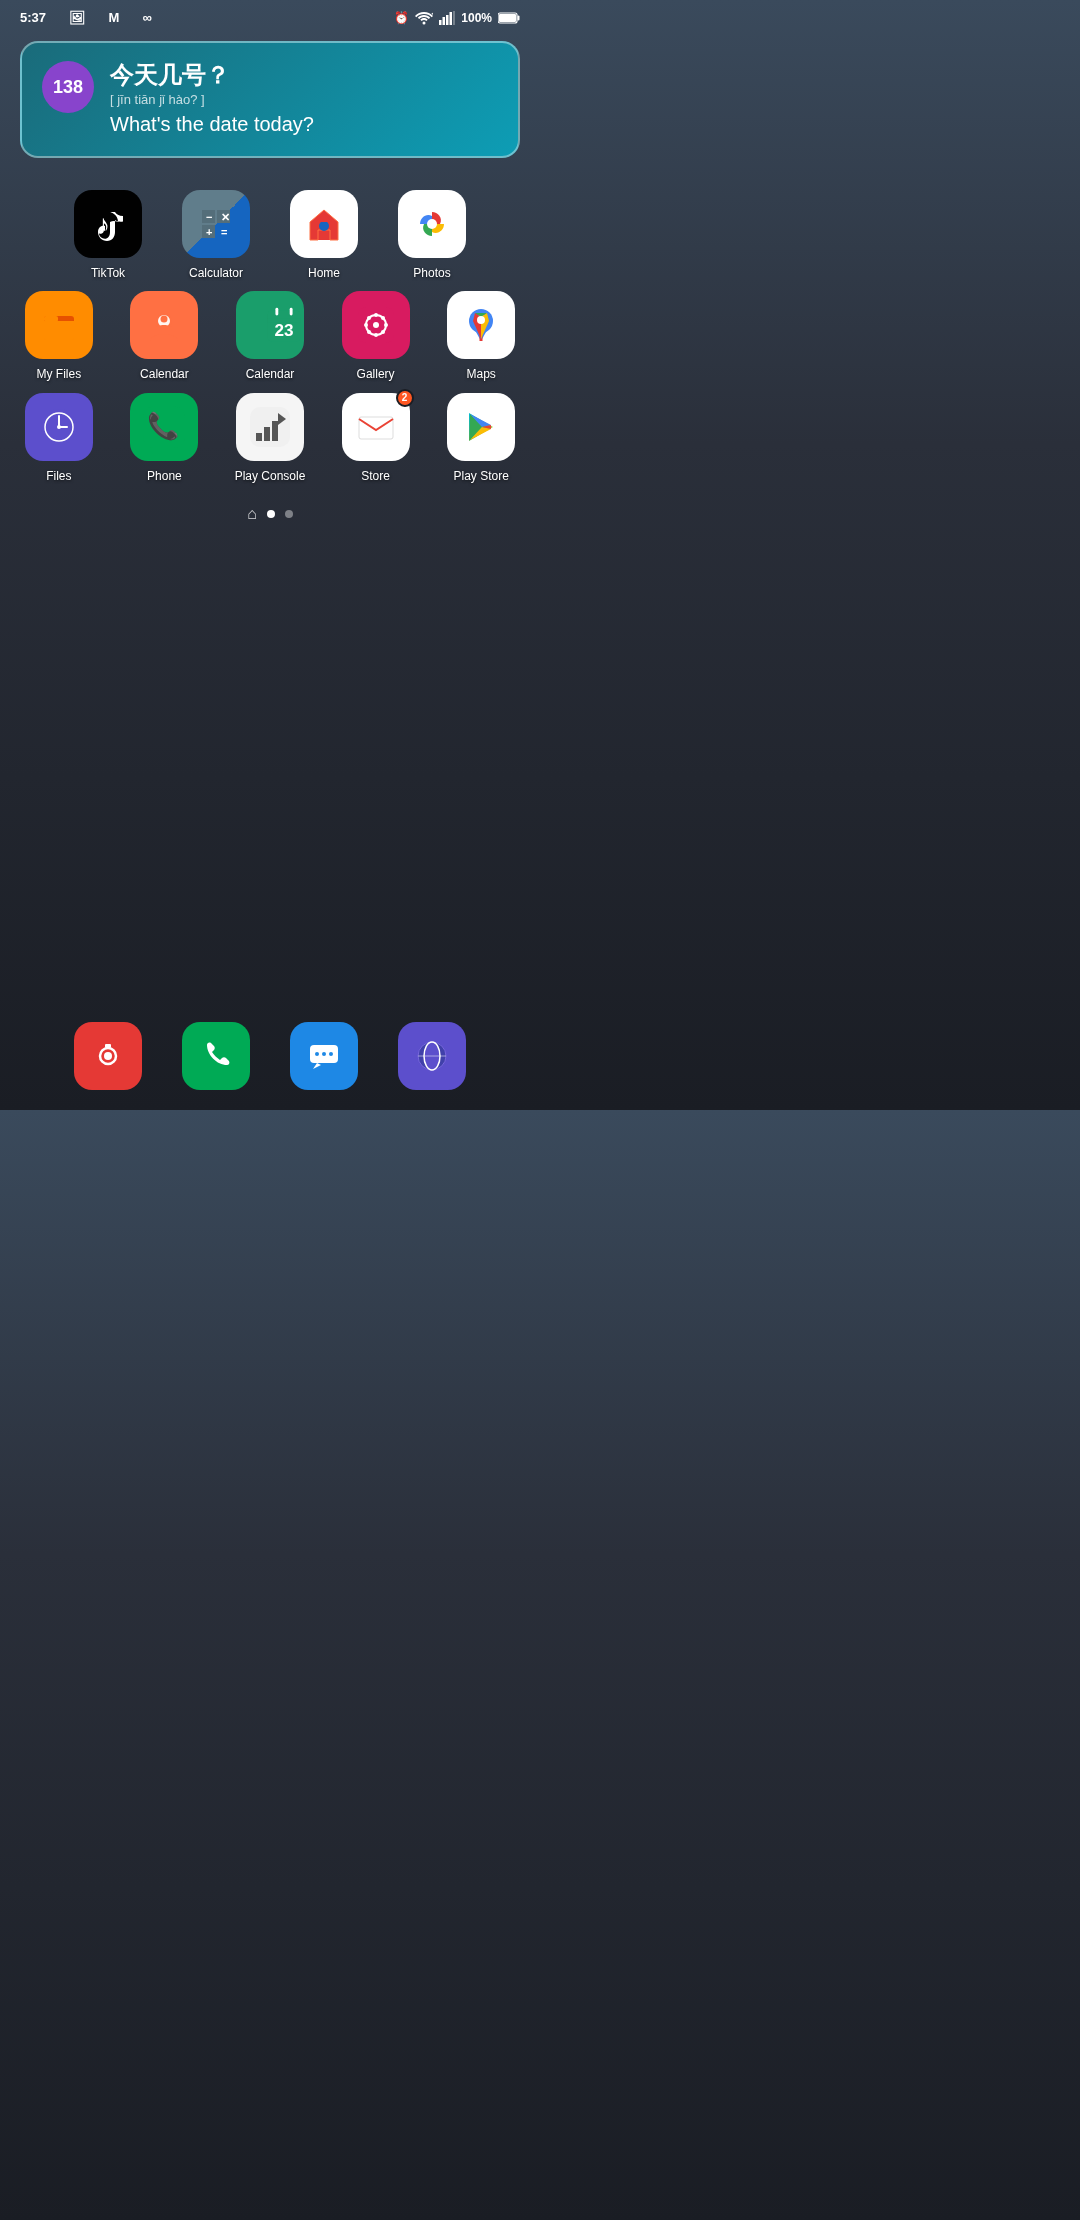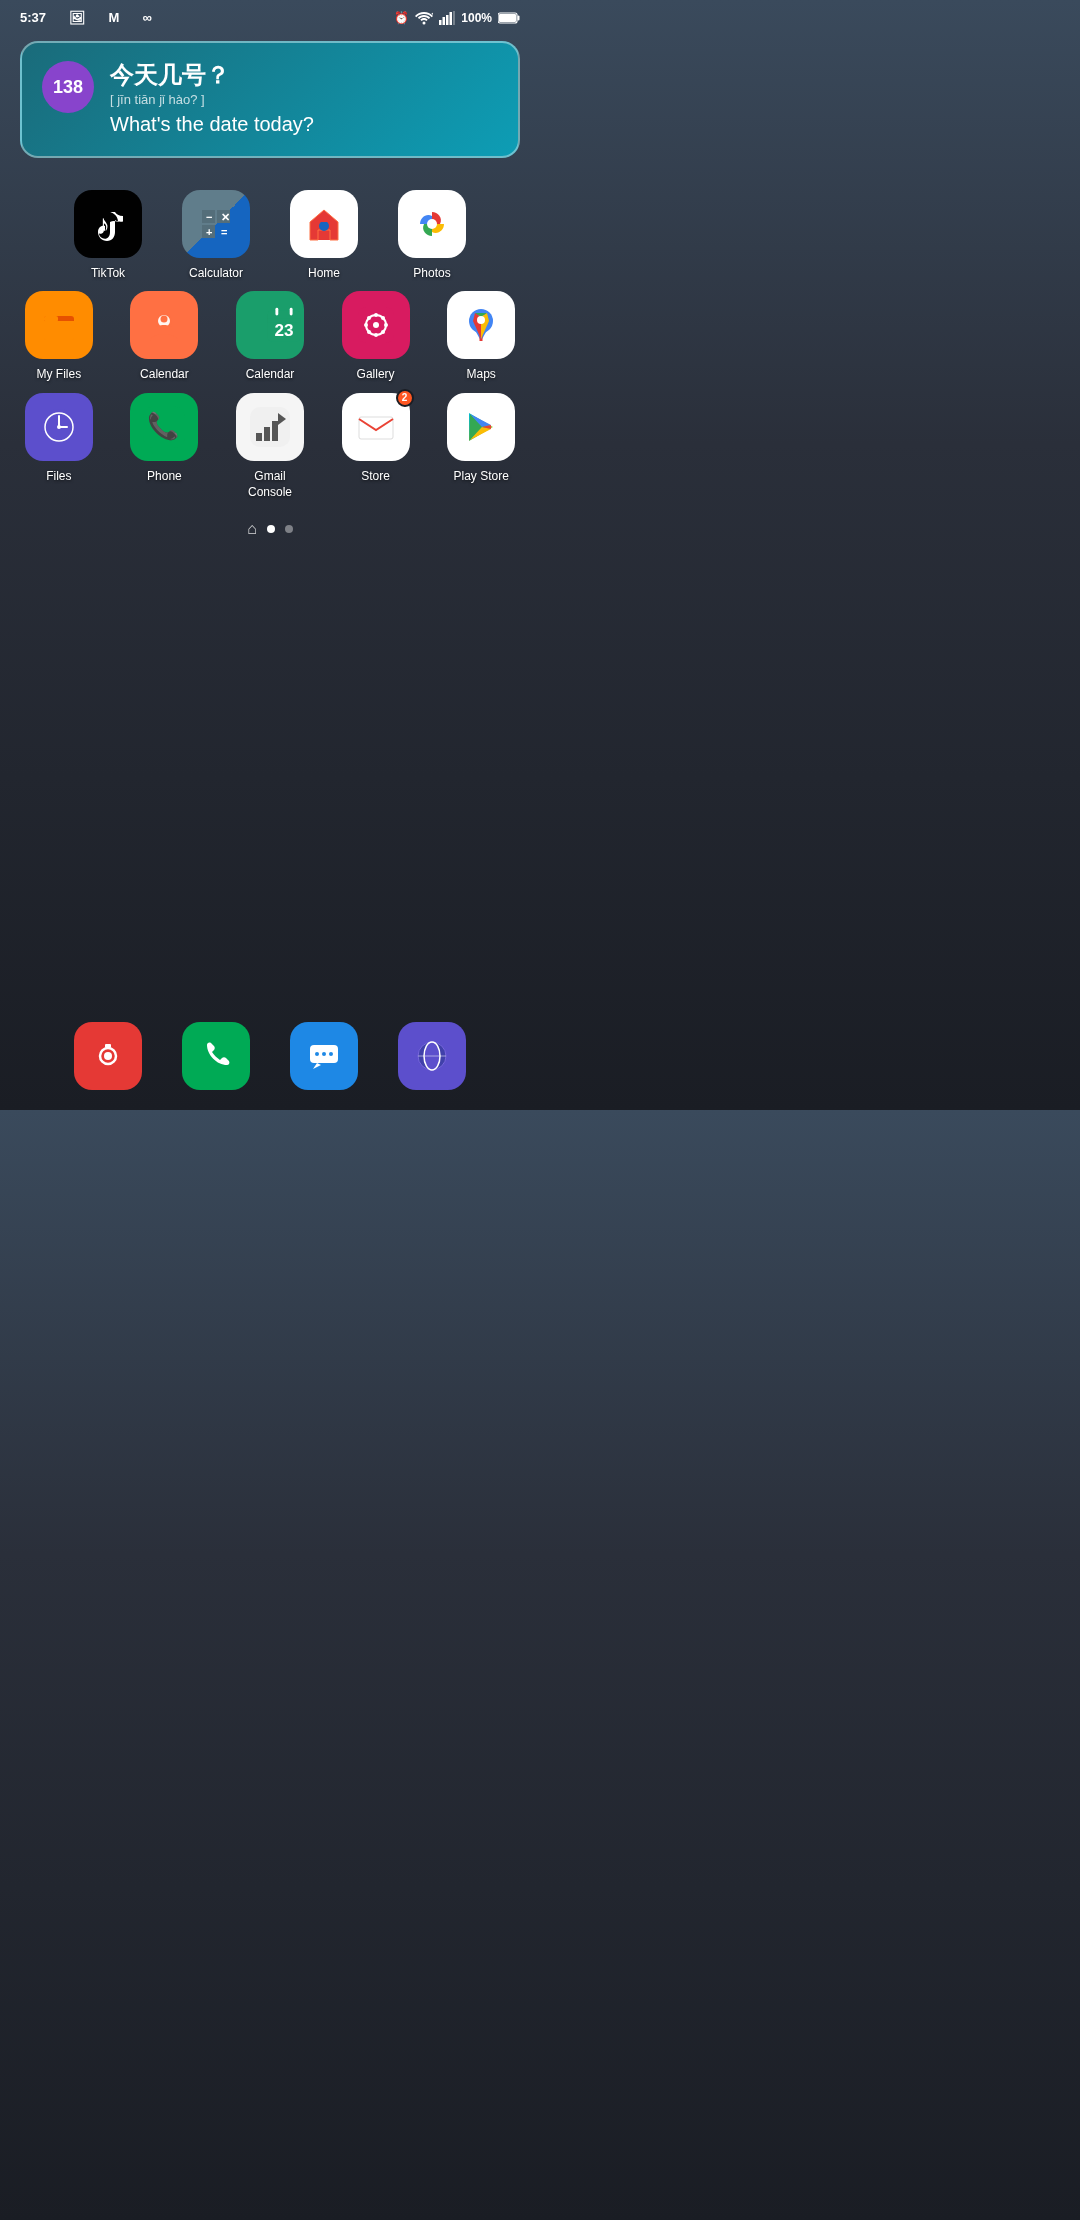--- a/index.html
+++ b/index.html
@@ -404,21 +404,21 @@
       <div class="app-icon icon-playconsole">
         <svg width="44" height="44" viewBox="0 0 44 44">
           <rect x="2" y="2" width="40" height="40" rx="10" fill="#f0f0f0"></rect>
 
           <rect x="8" y="28" width="6" height="8" fill="#555"></rect>
           <rect x="16" y="22" width="6" height="14" fill="#555"></rect>
           <rect x="24" y="16" width="6" height="20" fill="#555"></rect>
           <polygon points="30,8 38,14 30,20" fill="#555"></polygon>
         </svg>
       </div>
-      <span class="app-label">Gmail Console</span>
+      <span class="app-label">Play Console</span>
     </div>
 
     <div class="app-item">
       <div class="app-icon icon-gmail" style="position:relative;">
         <svg width="44" height="44" viewBox="0 0 44 44">
           <rect x="2" y="2" width="40" height="40" rx="10" fill="white"></rect>
           <path d="M6 14 L22 26 L38 14 L38 32 Q38 34 36 34 L8 34 Q6 34 6 32 Z" fill="#ea4335"></path>
           <path d="M6 14 L22 26 L38 14" fill="#fbbc04" stroke="none"></path>
           <path d="M6 14 L22 26 L38 14 L38 32 L6 32 Z" fill="white"></path>
           <path d="M6 14 L22 26 L38 14" fill="none" stroke="#ea4335" stroke-width="0"></path>

